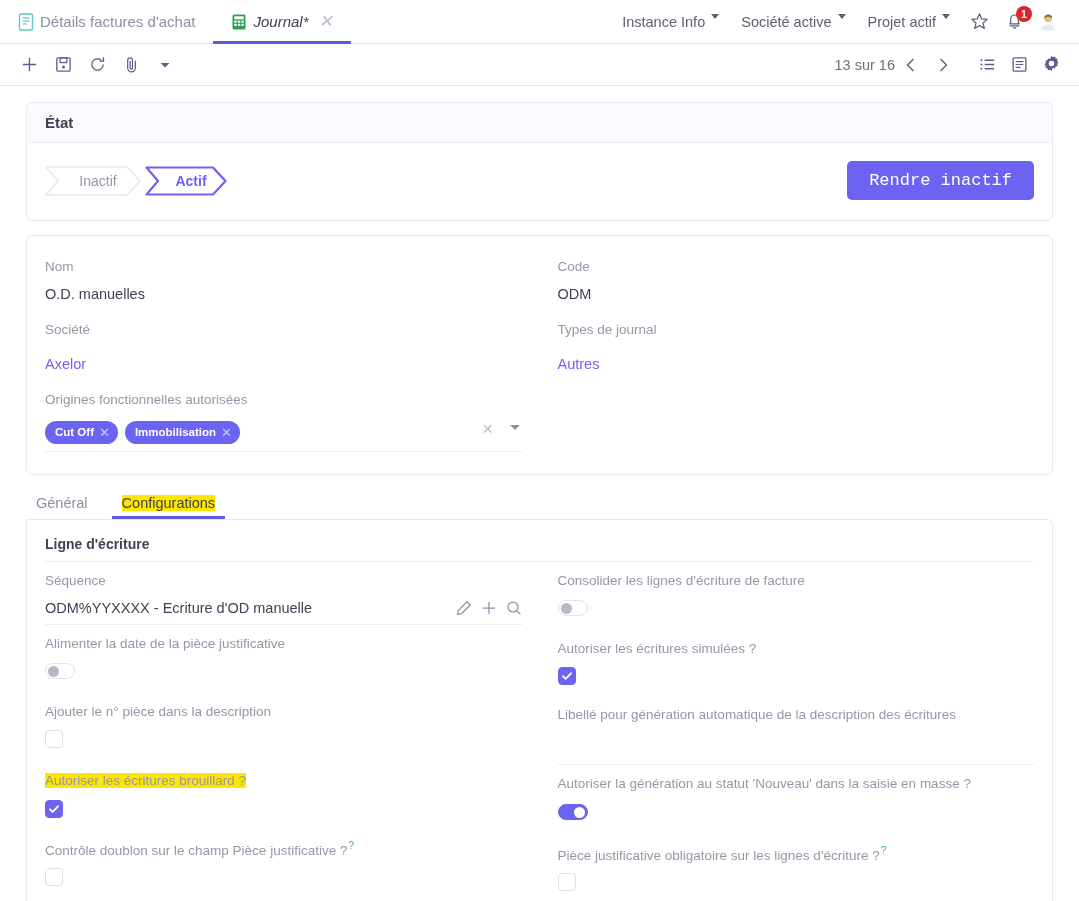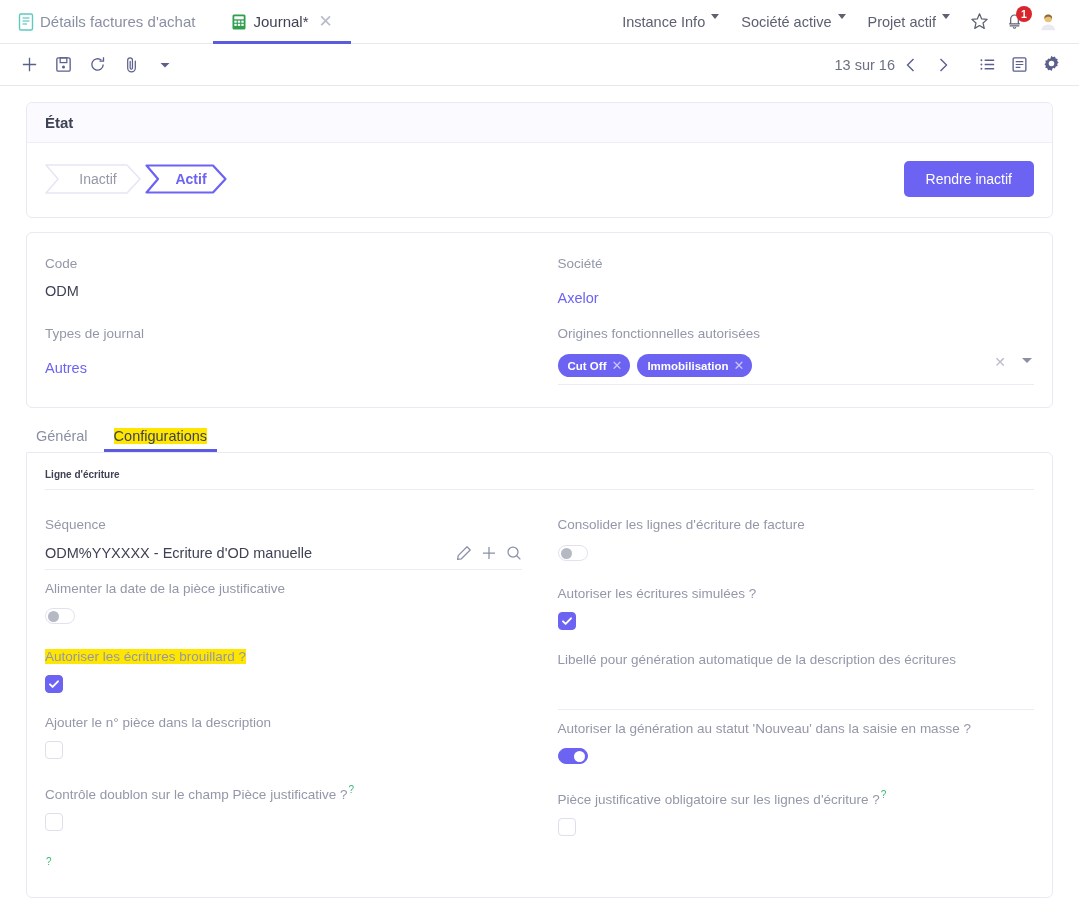--- a/index.html
+++ b/index.html
@@ -23,21 +23,21 @@
   .tabstrip { display: flex; align-items: stretch; }
   .apptab {
     display: flex; align-items: center; gap: 4px;
     padding: 0 18px 0 16px;
     font-size: 15px;
     color: #8b8fa3;
     position: relative;
     cursor: pointer;
     white-space: nowrap;
   }
-  .apptab.active { color: #3f4254; }
+  .apptab.active { color: #3f4254; font-style: italic; }
   .apptab.active::after {
     content: ""; position: absolute; left: 0; right: 0; bottom: -1px;
     height: 3px; background: #5b5be0;
   }
   .apptab .tabicon { display: inline-flex; width: 20px; height: 20px; }
   .apptab .closex {
     color: #b9bcca; font-size: 17px; margin-left: 6px; line-height: 1;
     cursor: pointer;
   }
   .topbar .spacer { flex: 1; }
@@ -116,22 +116,22 @@
     position: absolute; inset: 0;
     display: flex; align-items: center; justify-content: center;
     font-size: 14px; padding-left: 10px;
     pointer-events: none;
   }
 
   .btn-primary {
     background: #6c63f2; color: #fff;
     border: none; border-radius: 5px;
     padding: 10px 22px;
-    font-size: 14px;
-    font-family: Liberation Sans, sans-serif;
+    font-size: 17px;
+    font-family: Liberation Mono, monospace;
     cursor: pointer;
   }
 
   
   .grid2 { display: grid; grid-template-columns: 1fr 1fr; column-gap: 36px; }
   .field { padding: 6px 0 4px 0; }
   .flabel {
     font-size: 13.5px; color: #9497a8; margin-bottom: 7px; line-height: 1.35;
   }
   .helpq { color: #3bb878; font-size: 10px; vertical-align: super; margin-left: 1px; }
@@ -166,40 +166,40 @@
     background: #6c63f2; color: #fff;
     border-radius: 999px;
     font-size: 11.5px; font-weight: bold;
     padding: 4px 8px 4px 10px;
     display: inline-flex; align-items: center; gap: 5px;
   }
   .chip .cx { color: #c9c6fa; font-size: 13px; font-weight: normal; cursor: pointer; }
 
   
   .tabs {
-    display: flex; align-items: flex-start; gap: 6px;
+    display: flex; align-items: flex-start; gap: 14px;
     margin: 6px 0 0 0;
   }
   .tab {
     font-size: 14.5px; color: #8b8fa3;
     padding: 6px 10px 8px 10px;
     position: relative; cursor: pointer;
   }
   .tab.active { color: #3f4254; }
   .tab.active::after {
     content: ""; position: absolute; left: 0; right: 0; bottom: 0;
     height: 3px; background: #5b5be0;
   }
   .hl { background: #ffe600; }
 
   .section-title {
-    font-size: 10px; font-weight: bold; color: #3f4254;
+    font-size: 14px; font-weight: bold; color: #3f4254;
     padding-bottom: 9px;
     border-bottom: 1px solid #ececf5;
-    margin-bottom: 20px;
+    margin-bottom: 4px;
   }
 
   
   .toggle {
     width: 30px; height: 16px; border-radius: 999px;
     border: 1px solid #e2e2ee; background: #fff;
     position: relative; display: inline-block; cursor: pointer;
     margin-top: 3px;
   }
   .toggle .knob {
@@ -398,20 +398,24 @@
 
         <button class="btn-primary">Rendre inactif</button>
       </div>
     </div>
   </div>
 
   <div class="card">
     <div class="card-body">
       <div class="grid2">
 
+        <div class="field">
+          <div class="flabel">Nom</div>
+          <div class="fvalue noline">O.D. manuelles</div>
+        </div>
 
         <div class="field">
           <div class="flabel">Code</div>
           <div class="fvalue noline">ODM</div>
         </div>
 
         <div class="field">
           <div class="flabel">Société</div>
           <div class="fvalue link noline">Axelor</div>
         </div>
@@ -487,40 +491,40 @@
           </div>
 
           <div class="field">
             <div class="flabel">Alimenter la date de la pièce justificative</div>
             <div class="ctl-row">
               <span class="toggle"><i class="knob"></i></span>
             </div>
           </div>
 
           <div class="field">
+            <div class="flabel">Ajouter le n° pièce dans la description</div>
+            <div class="ctl-row">
+              <span class="cbox"></span>
+            </div>
+          </div>
+
+          <div class="field">
             <div class="flabel">
               <span class="hl">Autoriser les écritures brouillard ?</span>
             </div>
             <div class="ctl-row">
               <span class="cbox checked">
                 <svg width="12" height="12" viewBox="0 0 12 12">
                     <path d="M2 6.3l2.6 2.6L10 3.3" fill="none" stroke="#fff" stroke-width="1.9" stroke-linecap="round" stroke-linejoin="round"></path>
                   </svg>
               </span>
             </div>
           </div>
 
           <div class="field">
-            <div class="flabel">Ajouter le n° pièce dans la description</div>
-            <div class="ctl-row">
-              <span class="cbox"></span>
-            </div>
-          </div>
-
-          <div class="field">
             <div class="flabel">
               <span>Contrôle doublon sur le champ Pièce justificative ?</span><span class="helpq">?</span>
             </div>
             <div class="ctl-row">
               <span class="cbox"></span>
             </div>
           </div>
 
           <div class="field">
             <div class="flabel">

